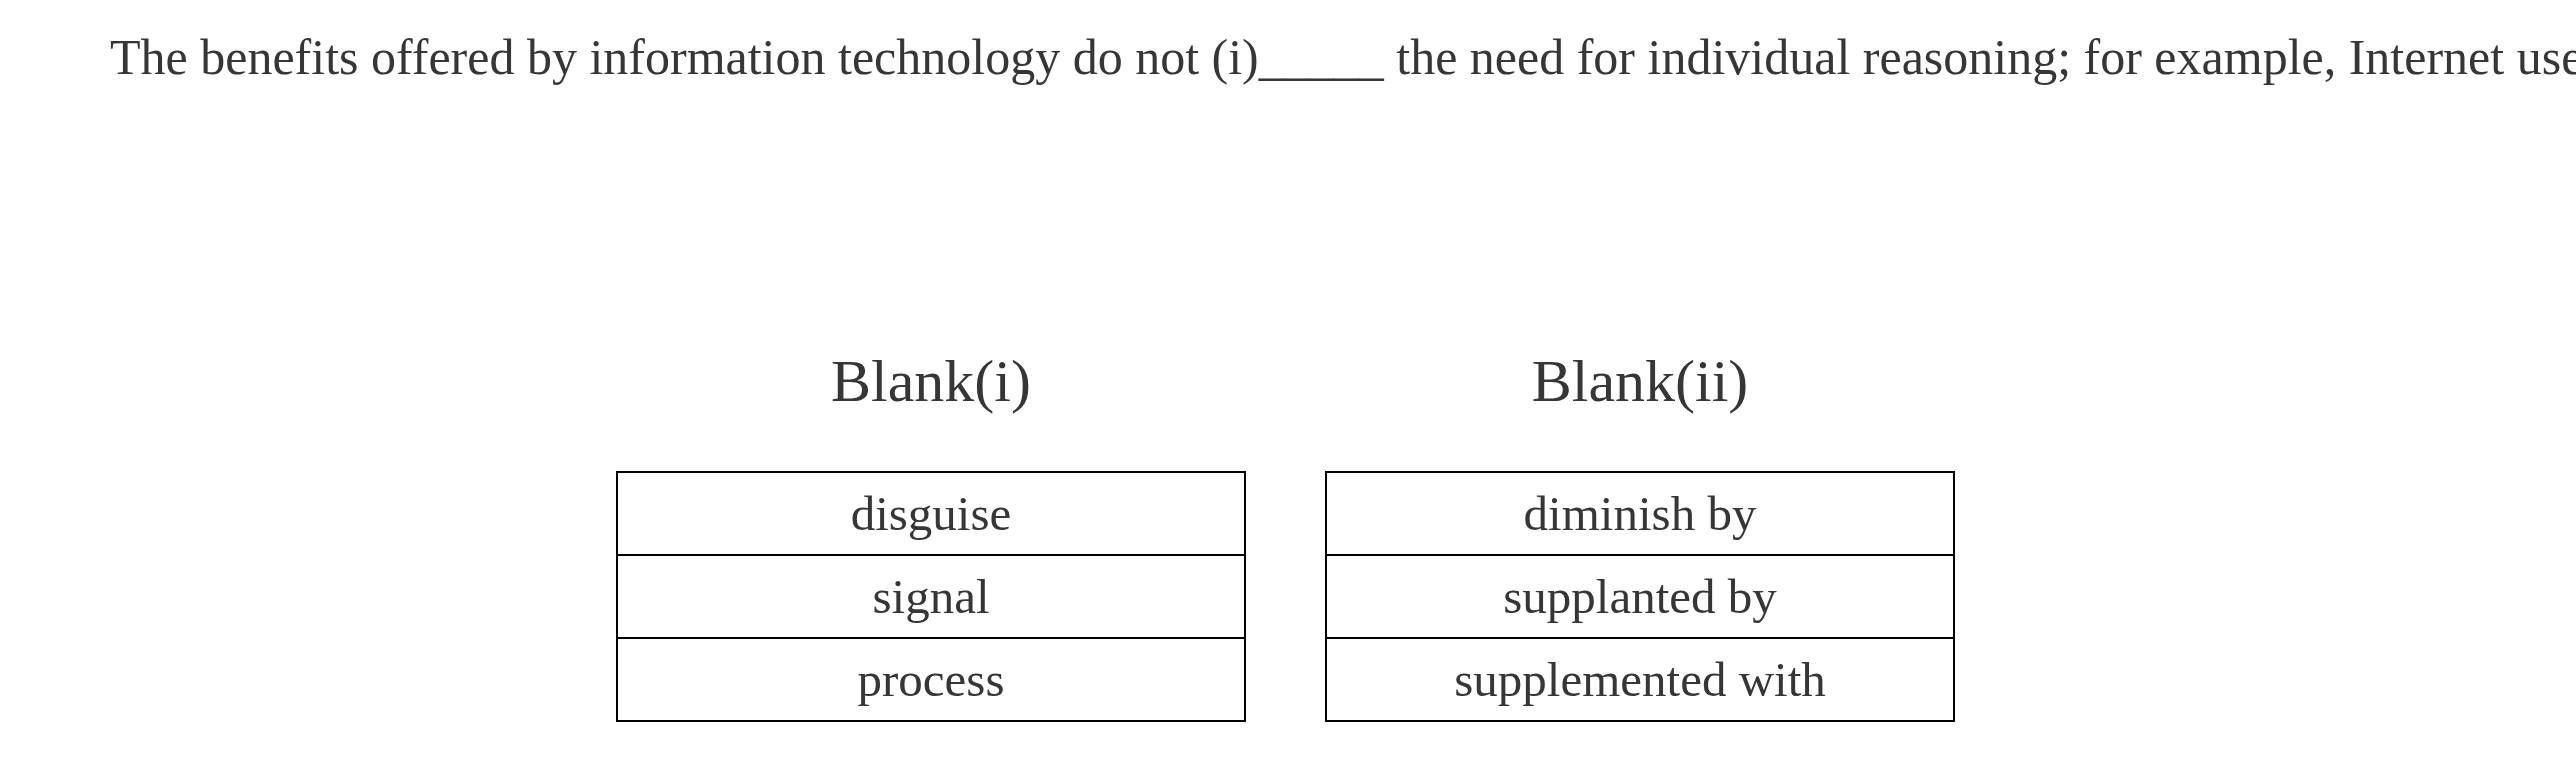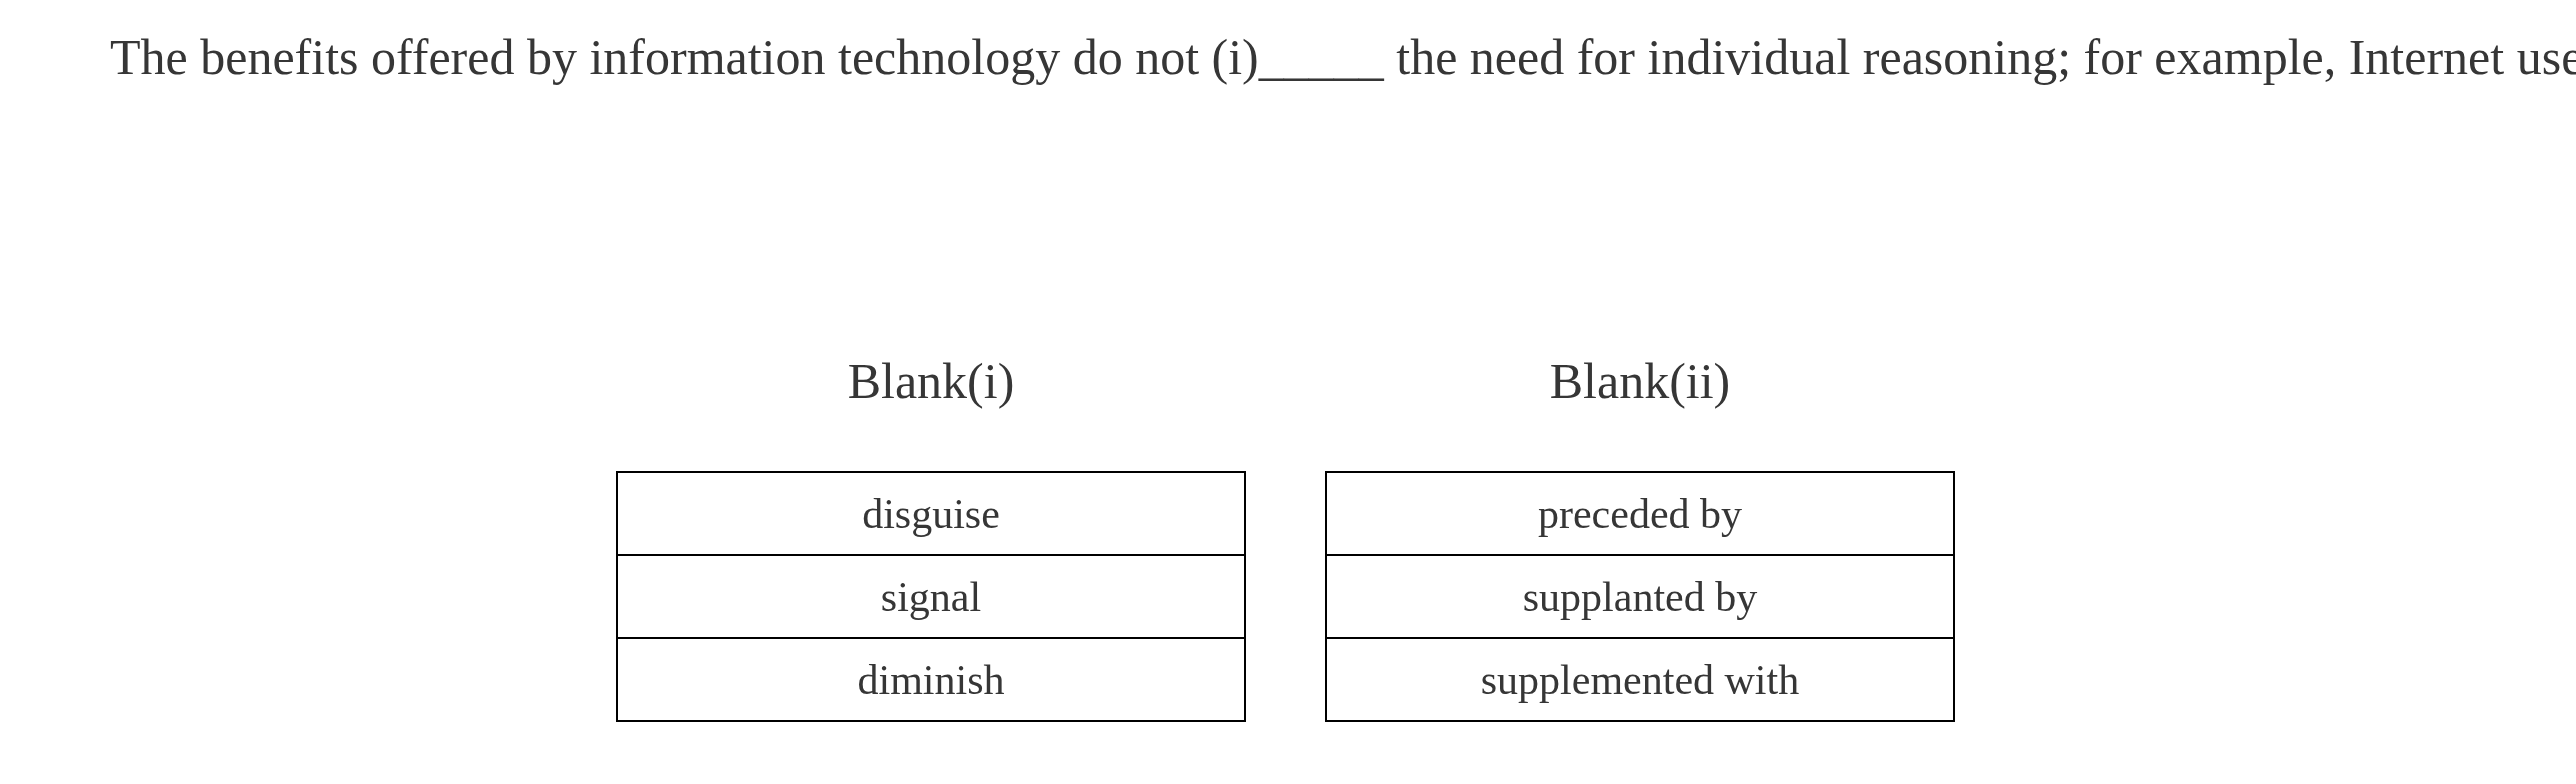--- a/index.html
+++ b/index.html
@@ -24,65 +24,65 @@
     line-height: 59px;
     white-space: nowrap;
   }
   .col {
     position: absolute;
     top: 352px;
   }
   .col-header {
     width: 100%;
     text-align: center;
-    font-size: 50px;
+    font-size: 60px;
     line-height: 59px;
     margin-bottom: 0;
   }
   .options-table {
     position: absolute;
     top: 119px; 
     left: 0;
     width: 630px;
     border: 2.4px solid #000000;
     box-sizing: border-box;
     background: #ffffff;
   }
   .option-row {
     height: 81px;
     border-bottom: 2.4px solid #000000;
     display: flex;
     align-items: center;
     justify-content: center;
-    font-size: 42px;
+    font-size: 49px;
     cursor: pointer;
   }
   .option-row:last-child {
     border-bottom: none;
   }
   .col-1 { left: 616px; width: 630px; }
   .col-2 { left: 1325px; width: 630px; }
 </style>
 </head>
 <body>
 
 <div class="question">
   <div>The benefits offered by information technology do not (i)_____ the need for individual reasoning; for example, Internet user should not</div>
 </div>
 
 <div class="col col-1">
   <div class="col-header">Blank(i)</div>
   <div class="options-table">
     <div class="option-row">disguise</div>
     <div class="option-row">signal</div>
-    <div class="option-row">diminish</div>
+    <div class="option-row">process</div>
   </div>
 </div>
 
 <div class="col col-2">
   <div class="col-header">Blank(ii)</div>
   <div class="options-table">
-    <div class="option-row">preceded by</div>
+    <div class="option-row">diminish by</div>
     <div class="option-row">supplanted by</div>
     <div class="option-row">supplemented with</div>
   </div>
 </div>
 
 
 </body></html>

